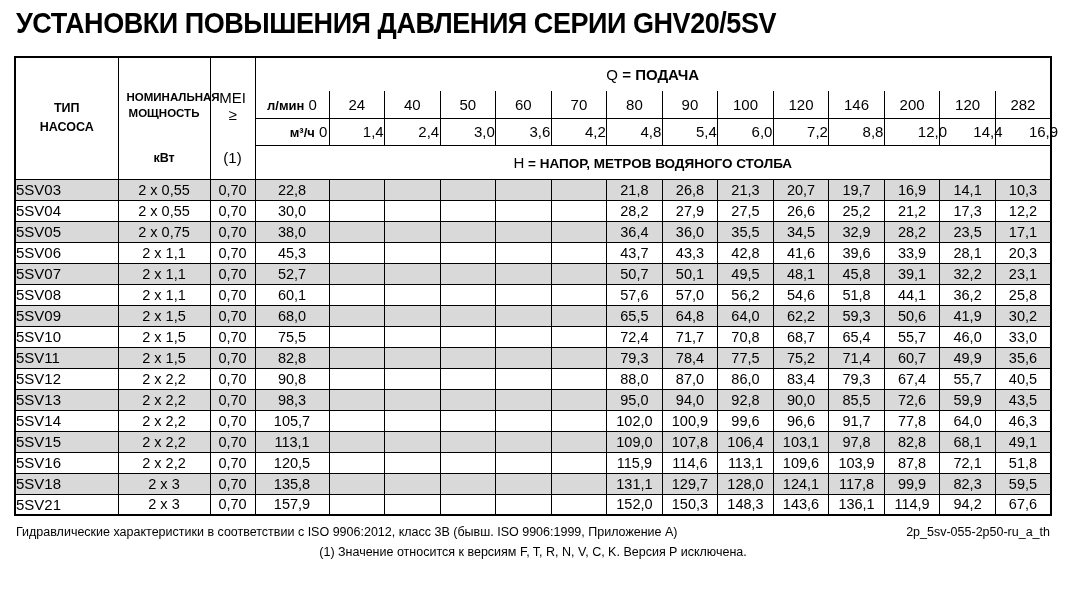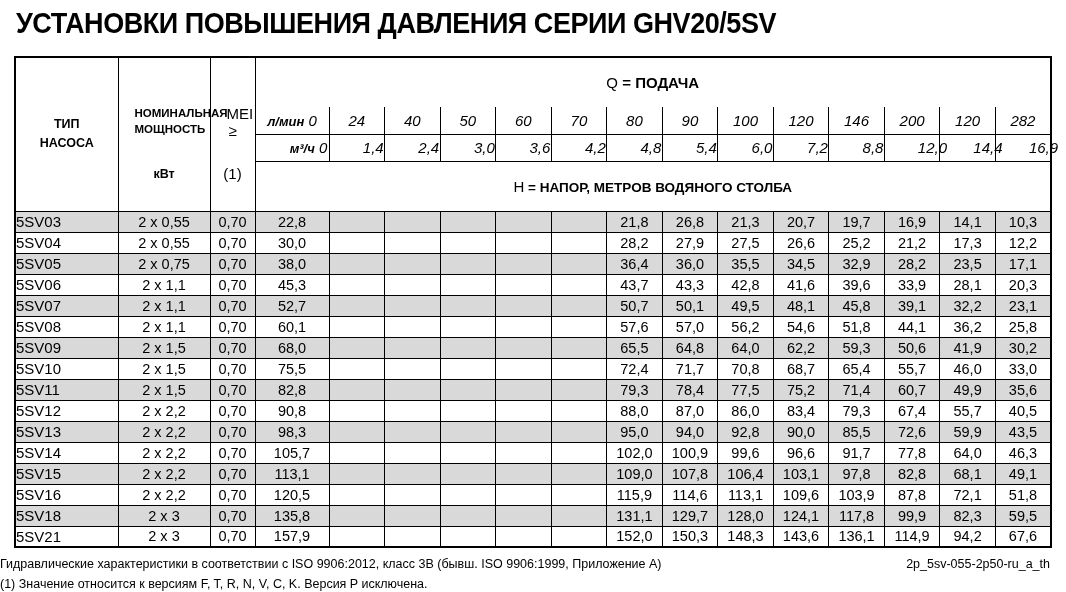--- a/index.html
+++ b/index.html
@@ -24,41 +24,41 @@
 
   table.spec {
     margin: 16px 0 0 14px;
     width: 1038px;
     table-layout: fixed;
     border-collapse: collapse;
     border: 2.5px solid #000;
   }
 
   
-  thead th { font-weight: bold; padding: 16px; vertical-align: middle; background: #fff; }
+  thead th { font-weight: bold; padding: 8px; vertical-align: middle; background: #fff; }
   .vwrap { display: flex; flex-direction: column; height: 104px; }
   .vwrap .mid { flex: 1; display: flex; flex-direction: column; justify-content: center; }
   .vwrap .bottom { height: 25px; display: flex; align-items: center; justify-content: center; }
 
   .h-type, .h-power, .h-mei { border: 1px solid #000; }
   .h-type { font-size: 12.5px; line-height: 1.55; }
   .h-power .mid { font-size: 11.5px; line-height: 1.35; }
   .h-power .bottom { font-size: 12.5px; }
   .h-mei { font-weight: normal; }
   .h-mei .mid { font-size: 15px; }
   .h-mei .bottom { font-size: 15px; }
 
   .h-q { border-left: 1px solid #000; border-bottom: none; height: 26px;
          font-size: 15px; text-align: center; }
   .latin { font-weight: normal; }
 
   tr.flow-row { height: 27px; }
   tr.flow-row td {
     border: none; border-left: 1px solid #000;
-    text-align: center; font-size: 15px; padding: 0; font-style: italic;
+    text-align: center; font-size: 15px; padding: 0;
   }
   tr[data-name="flow-m3h-row"] td { border-top: 1px solid #000; padding-left: 33px; }
   .unit { font-weight: bold; font-size: 13px; }
 
   .h-head { border-top: 1px solid #000; border-left: 1px solid #000; height: 26px;
             font-size: 13.5px; text-align: center; }
   .h-head .latin { font-size: 15px; }
 
   
   tbody tr { height: 21px; }
@@ -67,21 +67,21 @@
     font-size: 14.5px;
     text-align: center;
     padding: 0;
     white-space: nowrap;
     overflow: hidden;
   }
   tbody td.c-left { text-align: left; font-size: 15px; }
   tbody tr.stripe { background: #d9d9d9; }
 
   
-  .footer { margin: 6px 16px 0 0; font-size: 12.5px; line-height: 20px; }
+  .footer { margin: 6px 16px 0 16px; font-size: 12.5px; line-height: 20px; text-align: center; }
   .foot-line1 { display: flex; justify-content: space-between; }
 </style>
 </head>
 <body>
 
 <div class="page" data-name="datasheet-page">
 
   <div class="title" data-name="page-title">УСТАНОВКИ ПОВЫШЕНИЯ ДАВЛЕНИЯ СЕРИИ GHV20/5SV</div>
 
   <table class="spec" data-name="pump-spec-table">

